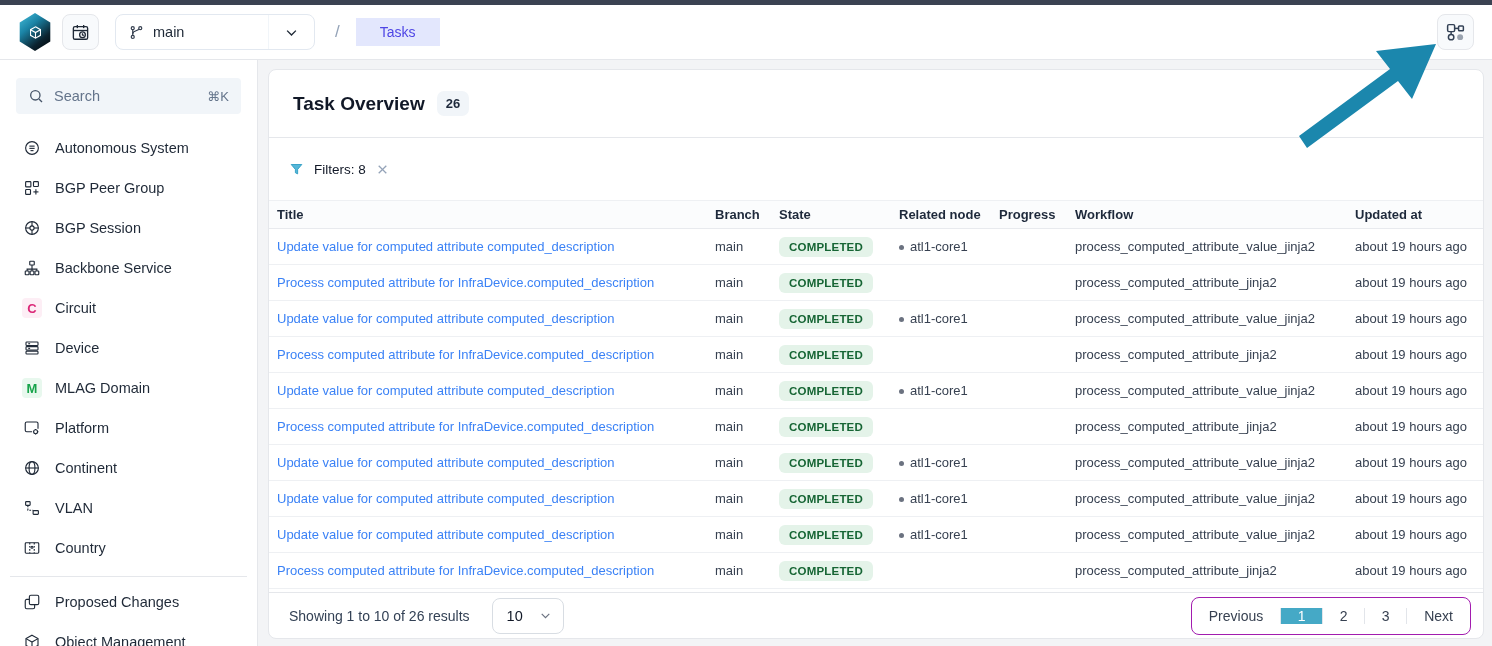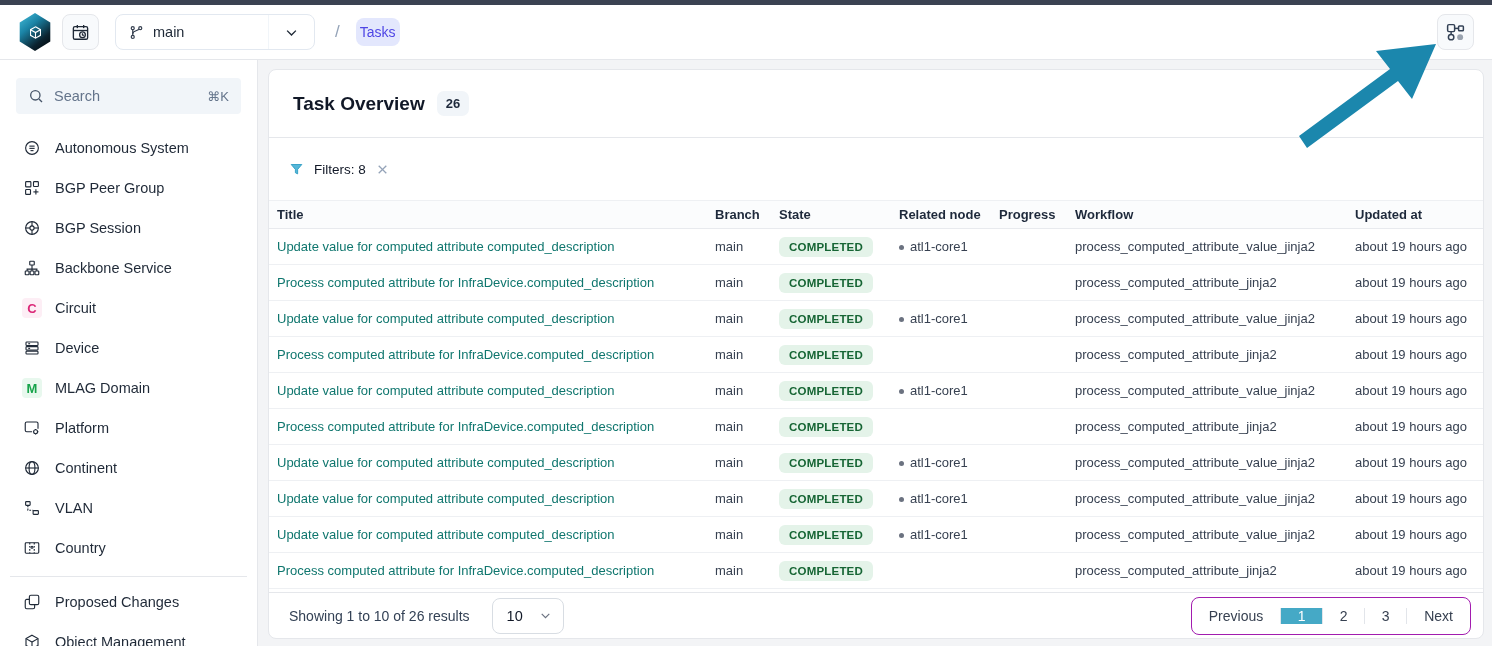--- a/index.html
+++ b/index.html
@@ -11,21 +11,21 @@
   .logo{width:34px;height:38px;clip-path:polygon(50% 0,95% 25%,95% 75%,50% 100%,5% 75%,5% 25%);
     background:linear-gradient(140deg,#49c2de 0%,#1b84a6 35%,#0b2330 70%,#000 100%);
     display:flex;align-items:center;justify-content:center;flex:0 0 auto;}
   .iconbtn{height:36px;min-width:37px;border:1px solid #e5e7eb;border-radius:8px;background:#f8fafc;
     display:flex;align-items:center;justify-content:center;cursor:pointer;}
   .branch-select{height:36px;width:200px;border:1px solid #e2e8f0;border-radius:8px;background:#fff;
     display:flex;align-items:center;margin-left:6px;overflow:hidden;}
   .branch-left{display:flex;align-items:center;gap:9px;padding:0 13px;flex:1;font-size:14.5px;color:#1f2937;}
   .branch-caret{width:46px;height:100%;display:flex;align-items:center;justify-content:center;border-left:1px solid #f1f5f9;}
   .slash{color:#94a3b8;font-size:17px;margin:0 6px 0 10px;}
-  .tasks-chip{background:#e3e7fd;color:#4f46e5;font-size:14px;padding:6px 4px;border-radius:8px;cursor:pointer;}
+  .tasks-chip{background:#e3e7fd;color:#4f46e5;font-size:14px;padding:6px 24px;border-radius:0;cursor:pointer;}
   .schema-btn{margin-left:auto;}
 
   .layout{display:flex;height:586px;background:#f3f4f6;}
   .sidebar{width:258px;background:#fff;border-right:1px solid #e5e7eb;padding:18px 16px 0;flex:0 0 auto;}
   .search-box{height:36px;background:#f1f5f9;border-radius:4px;display:flex;align-items:center;gap:10px;
     padding:0 12px;color:#64748b;font-size:14.5px;cursor:pointer;}
   .kbd{margin-left:auto;color:#64748b;font-size:13px;}
   .nav{margin-top:14px;}
   .nav-item{height:40px;display:flex;align-items:center;gap:13px;padding:0 6px;font-size:14.5px;
     color:#1f2937;font-weight:500;border-radius:6px;cursor:pointer;}
@@ -46,21 +46,21 @@
   .obj-search input::placeholder{color:#9ca3af;}
   .filters{display:flex;align-items:center;gap:10px;font-size:13.5px;color:#111827;cursor:pointer;}
   .x-btn{display:flex;align-items:center;cursor:pointer;}
 
   table{width:100%;border-collapse:collapse;table-layout:fixed;}
   thead th{text-align:left;font-size:13px;font-weight:700;color:#1e293b;height:28px;padding:0 8px;
     background:#fbfcfd;border-top:1px solid #eef0f3;border-bottom:1px solid #e8eaee;white-space:nowrap;overflow:hidden;}
   tbody td{height:36px;padding:0 8px;border-bottom:1px solid #eef0f3;font-size:13px;color:#374151;
     white-space:nowrap;overflow:hidden;}
   tbody tr{cursor:pointer;}
-  td.c-title{color:#0f766e;}
+  td.c-title{color:#3b82f6;}
   .col-title{width:438px;}.col-branch{width:64px;}.col-state{width:120px;}.col-node{width:100px;}
   .col-progress{width:76px;}.col-workflow{width:280px;}.col-updated{width:auto;}
   .state-badge{display:inline-block;background:#e4f3e9;color:#166534;font-size:11.5px;font-weight:700;
     padding:4px 10px;border-radius:6px;letter-spacing:.2px;}
   .node-dot{width:5px;height:5px;border-radius:50%;background:#6b7280;display:inline-block;margin-right:6px;vertical-align:1px;}
 
   .card-footer{margin-top:auto;border-top:1px solid #e5e7eb;height:46px;display:flex;align-items:center;
     padding:0 12px 0 20px;gap:22px;}
   .showing{font-size:14px;color:#334155;}
   .page-size{width:72px;height:36px;border:1px solid #d8dde3;border-radius:8px;display:flex;align-items:center;

